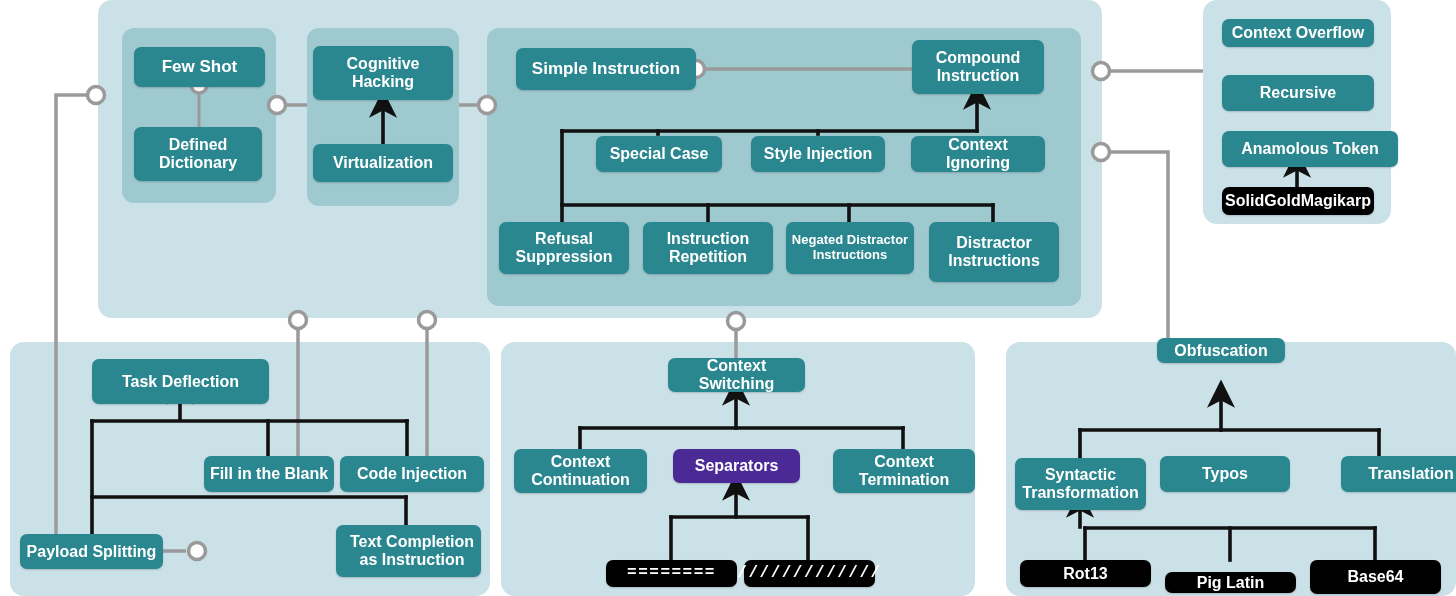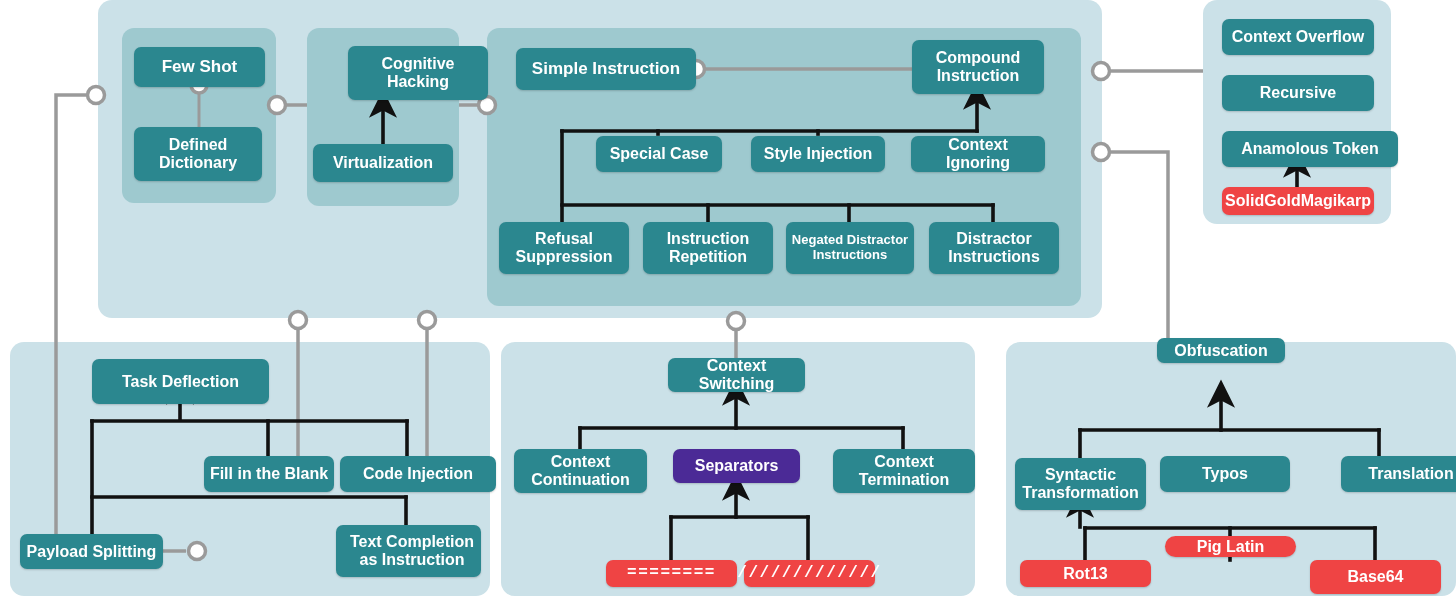--- a/index.html
+++ b/index.html
@@ -5,21 +5,21 @@
   html,body{margin:0;padding:0;background:#ffffff;}
   body{font-family:"Liberation Sans","DejaVu Sans",sans-serif;}
   #stage{position:relative;width:1456px;height:596px;overflow:hidden;background:#ffffff;}
   #wires{position:absolute;left:0;top:0;width:1456px;height:596px;pointer-events:none;z-index:5;}
   .panel{position:absolute;background:#cbe1e8;border-radius:14px;z-index:1;}
   .subpanel{position:absolute;background:#9ec9cf;border-radius:12px;z-index:2;}
   .node{position:absolute;border-radius:7px;display:flex;align-items:center;justify-content:center;
         text-align:center;color:#ffffff;font-weight:bold;line-height:1.12;z-index:6;
         box-shadow:0 1px 2px rgba(0,0,0,.18);box-sizing:border-box;padding:2px 5px;}
   .teal{background:#2b878f;}
-  .red{background:#ef4444;text-align:center;}
+  .red{background:#000000;text-align:center;}
   .purple{background:#4b2a96;}
   .f17{font-size:17px;}
   .f16{font-size:16px;}
   .f13{font-size:13px;}
   .mono{font-family:"Liberation Mono","DejaVu Sans Mono",monospace;letter-spacing:1.5px;font-size:16px;}
 </style>
 </head>
 <body>
 
 <div id="stage">
@@ -119,54 +119,54 @@
       <path d="M1085,528 L1375,528"></path>
       <path d="M1085,528 L1085,560"></path>
       <path d="M1230,528 L1230,560"></path>
       <path d="M1375,528 L1375,560"></path>
     </g>
   </svg>
 
   <div class="node teal f17" style="left:134px;top:47px;width:131px;height:40px;">Few Shot</div>
   <div class="node teal f16" style="left:134px;top:127px;width:128px;height:54px;">Defined Dictionary</div>
 
-  <div class="node teal f16" style="left:313px;top:46px;width:140px;height:54px;margin-left:35px;">Cognitive Hacking</div>
+  <div class="node teal f16" style="left:313px;top:46px;width:140px;height:54px;">Cognitive Hacking</div>
   <div class="node teal f16" style="left:313px;top:144px;width:140px;height:38px;">Virtualization</div>
 
   <div class="node teal f17" style="left:516px;top:48px;width:180px;height:42px;">Simple Instruction</div>
   <div class="node teal f16" style="left:912px;top:40px;width:132px;height:54px;">Compound Instruction</div>
 
   <div class="node teal f16" style="left:596px;top:136px;width:126px;height:36px;">Special Case</div>
   <div class="node teal f16" style="left:751px;top:136px;width:134px;height:36px;">Style Injection</div>
   <div class="node teal f16" style="left:911px;top:136px;width:134px;height:36px;">Context Ignoring</div>
 
   <div class="node teal f16" style="left:499px;top:222px;width:130px;height:52px;">Refusal Suppression</div>
   <div class="node teal f16" style="left:643px;top:222px;width:130px;height:52px;">Instruction Repetition</div>
   <div class="node teal f13" style="left:786px;top:222px;width:128px;height:52px;">Negated Distractor Instructions</div>
-  <div class="node teal f16" style="left:929px;top:222px;width:130px;height:52px;">Distractor Instructions</div>
+  <div class="node teal f16" style="left:929px;top:222px;width:130px;height:60px;">Distractor Instructions</div>
 
-  <div class="node teal f16" style="left:1222px;top:19px;width:152px;height:36px;">Context Overflow</div>
+  <div class="node teal f16" style="left:1222px;top:19px;width:152px;height:28px;">Context Overflow</div>
   <div class="node teal f16" style="left:1222px;top:75px;width:152px;height:36px;">Recursive</div>
   <div class="node teal f16" style="left:1222px;top:131px;width:176px;height:36px;">Anamolous Token</div>
   <div class="node red f16" style="left:1222px;top:187px;width:152px;height:28px;">SolidGoldMagikarp</div>
 
   <div class="node teal f16" style="left:92px;top:359px;width:177px;height:45px;">Task Deflection</div>
   <div class="node teal f16" style="left:204px;top:456px;width:130px;height:36px;">Fill in the Blank</div>
-  <div class="node teal f16" style="left:340px;top:456px;width:156px;height:36px;">Code Injection</div>
+  <div class="node teal f16" style="left:340px;top:456px;width:144px;height:36px;">Code Injection</div>
   <div class="node teal f16" style="left:20px;top:534px;width:143px;height:35px;">Payload Splitting</div>
   <div class="node teal f16" style="left:336px;top:525px;width:145px;height:52px;padding-left:12px;">Text Completion as Instruction</div>
 
   <div class="node teal f16" style="left:668px;top:358px;width:137px;height:34px;">Context Switching</div>
   <div class="node teal f16" style="left:514px;top:449px;width:133px;height:44px;">Context Continuation</div>
   <div class="node purple f16" style="left:673px;top:449px;width:127px;height:34px;">Separators</div>
   <div class="node teal f16" style="left:833px;top:449px;width:142px;height:44px;">Context Termination</div>
   <div class="node red mono" style="left:606px;top:560px;width:131px;height:27px;">========</div>
   <div class="node red mono" style="left:744px;top:560px;width:131px;height:27px;">/////////////</div>
 
   <div class="node teal f16" style="left:1157px;top:338px;width:128px;height:25px;">Obfuscation</div>
   <div class="node teal f16" style="left:1015px;top:458px;width:131px;height:52px;">Syntactic Transformation</div>
   <div class="node teal f16" style="left:1160px;top:456px;width:130px;height:36px;">Typos</div>
   <div class="node teal f16" style="left:1306px;top:456px;width:140px;height:36px;margin-left:35px;">Translation</div>
   <div class="node red f16" style="left:1020px;top:560px;width:131px;height:27px;">Rot13</div>
-  <div class="node red f16" style="left:1165px;top:536px;width:131px;height:21px;border-radius:12px;">Pig Latin</div>
+  <div class="node red f16" style="left:1165px;top:572px;width:131px;height:21px;">Pig Latin</div>
   <div class="node red f16" style="left:1310px;top:560px;width:131px;height:34px;">Base64</div>
 
 </div>
 
 </body></html>

